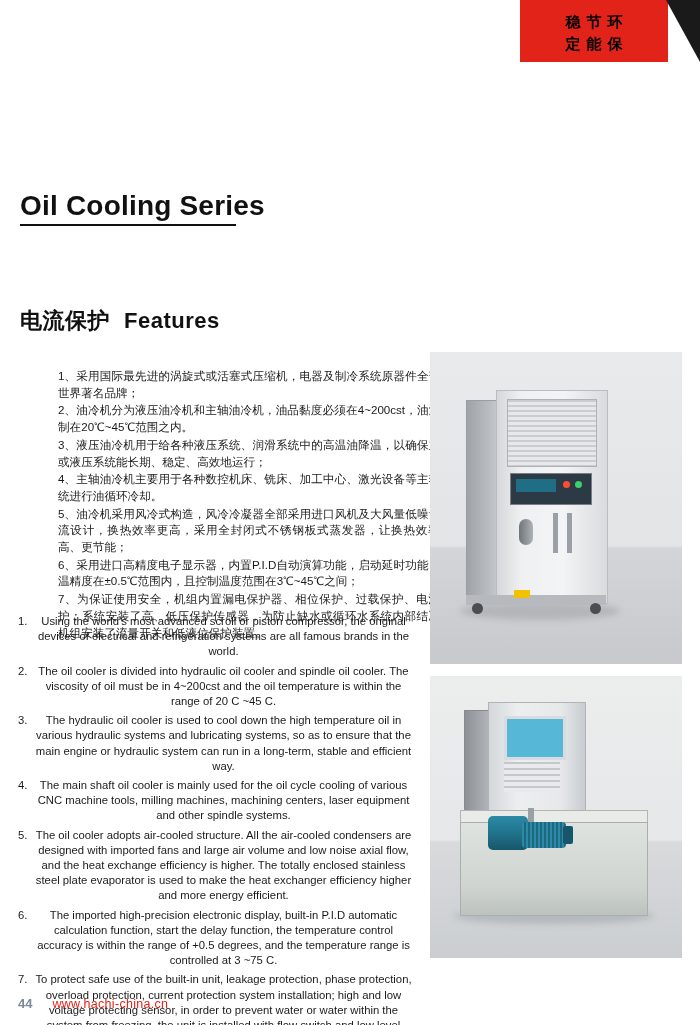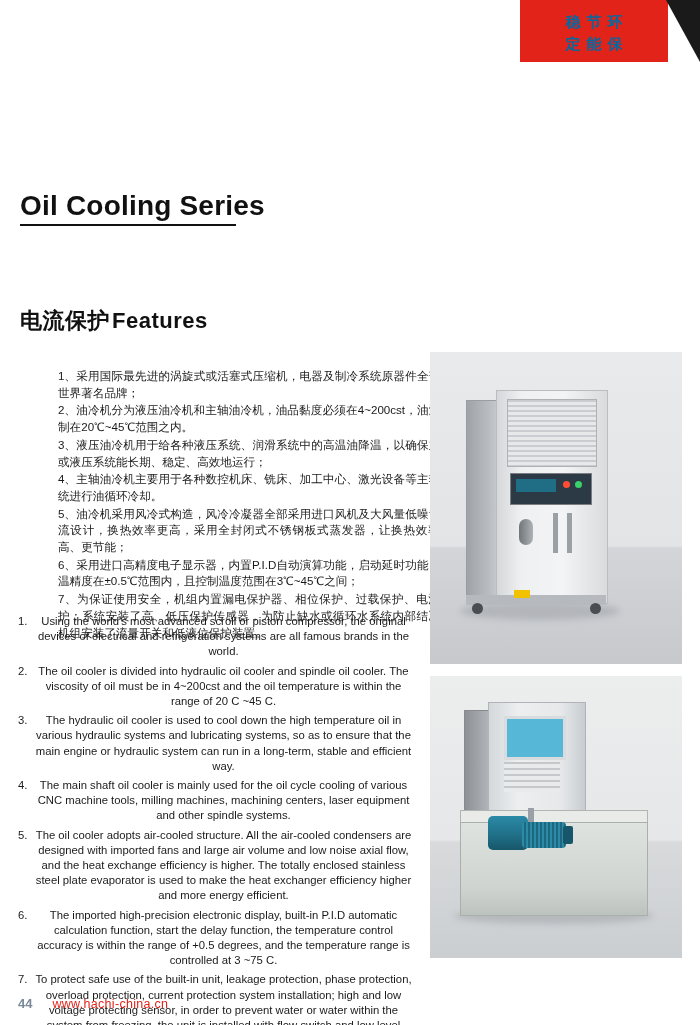--- a/index.html
+++ b/index.html
@@ -43,21 +43,21 @@
   .corner-banner .banner-text {
     position: absolute;
     top: 0;
     left: 0;
     width: 148px;
     height: 66px;
     display: flex;
     flex-direction: column;
     align-items: center;
     justify-content: center;
-    color: #0369a1;
+    color: #000000;
     font-size: 15px;
     letter-spacing: 6px;
     line-height: 22px;
     font-weight: bold;
     text-indent: 6px;
   }
 
   
   .title-block {
     position: absolute;
@@ -93,21 +93,21 @@
     position: absolute;
     left: 20px;
     top: 306px;
     font-size: 22px;
     font-weight: bold;
     color: #111111;
     letter-spacing: 0.5px;
     white-space: nowrap;
   }
   .section-heading .sh-en {
-    margin-left: 2px;
+    margin-left: 14px;
     font-weight: bold;
   }
 
   
   .features-cn {
     position: absolute;
     left: 18px;
     top: 352px;
     width: 394px;
   }

